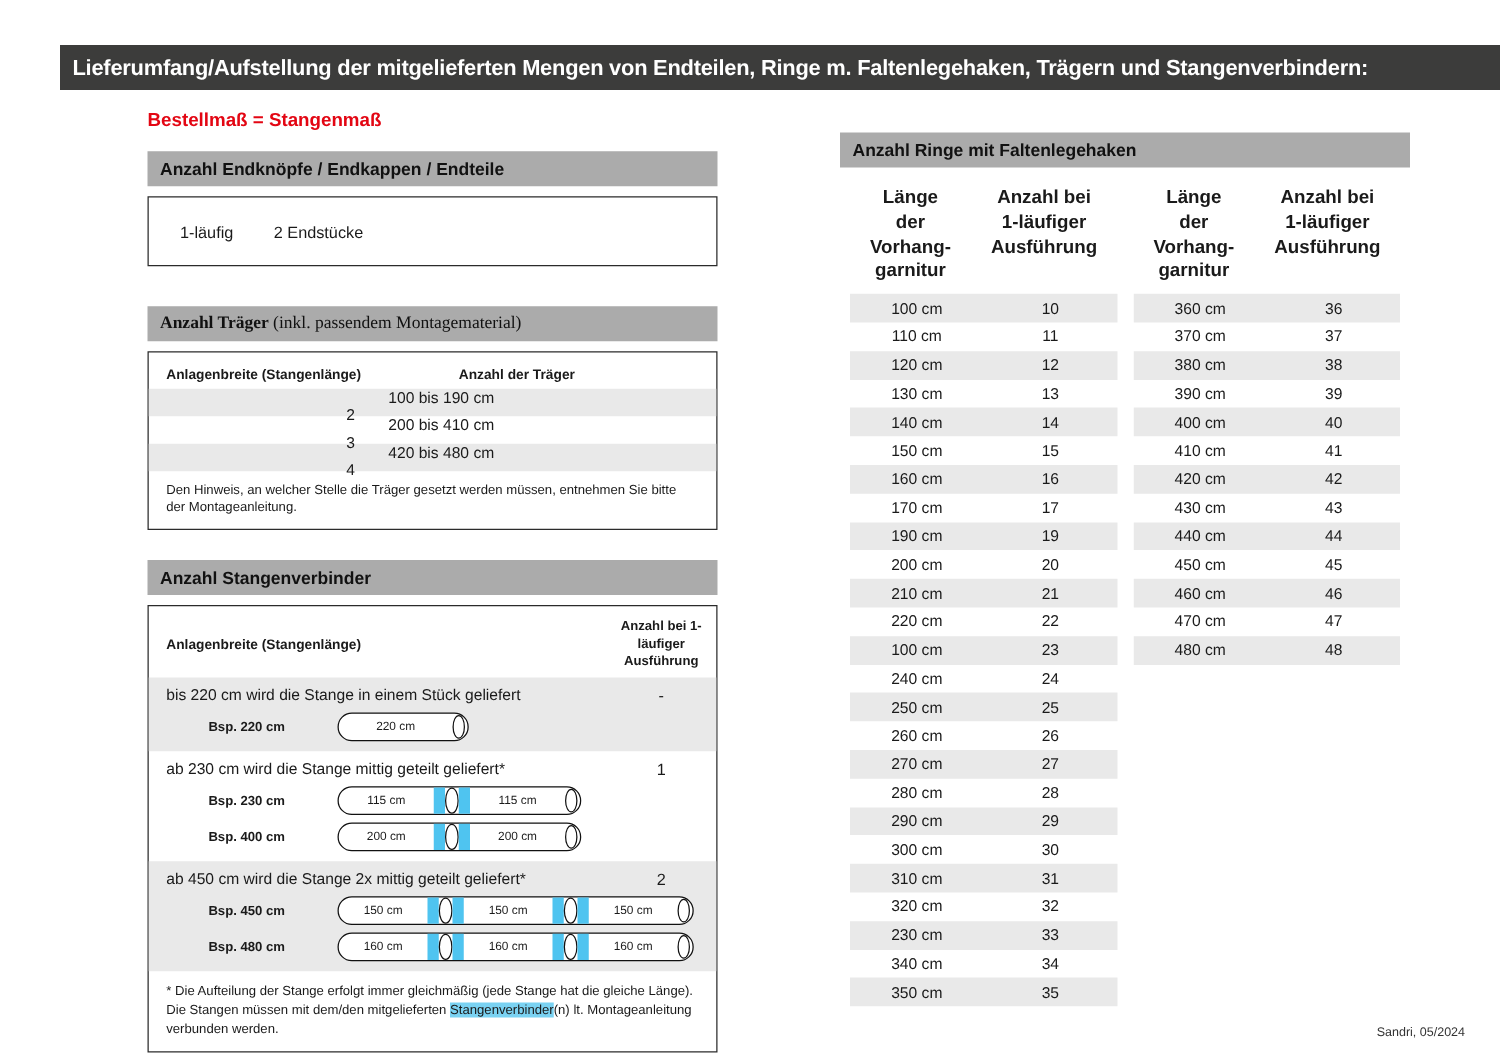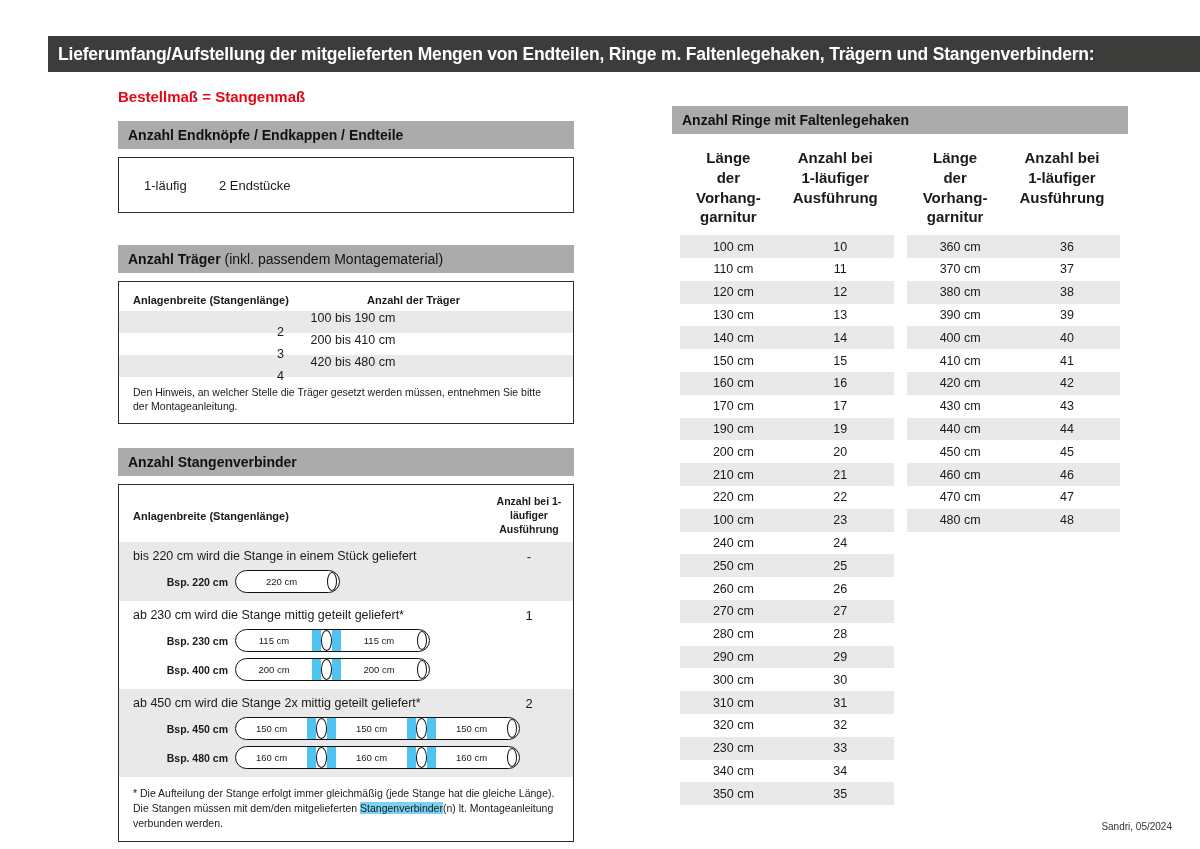--- a/index.html
+++ b/index.html
@@ -19,21 +19,21 @@
     font-weight:bold; padding:6px 10px; }
   .sec-header .rest { font-weight:normal; }
 
   .box { border:1px solid #2b2b2b; background:#fff; margin-top:8px; }
 
   
   .endteile-row { display:flex; align-items:center; height:54px; font-size:13px; }
   .endteile-row .c1 { padding-left:25px; width:100px; }
   .endteile-row .c2 { }
 
-  .gap32 { margin-top:32px; }
+  .gap32 { margin-top:32px;font-family:Liberation Serif, serif; }
   .gap36 { margin-top:24px; }
 
   
   .tr-head { display:flex; padding:12px 0 5px 14px; font-size:11px; font-weight:bold; }
   .tr-head .h1 { flex:1; }
   .tr-head .h2 { width:206px; }
   .tr-row { display:flex; align-items:center; height:22px; font-size:12.5px;flex-direction:column; }
   .tr-row:nth-child(odd) { background:var(--stripe,#e9e9e9); }
   .tr-row .c1 { flex:1; padding-left:14px; }
   .tr-row .c2 { width:206px; padding-left:34px; }
@@ -41,21 +41,21 @@
 
   
   .vb-head { display:flex; align-items:center; padding:10px 10px 6px 14px; }
   .vb-head .h1 { flex:1; font-size:11px; font-weight:bold; }
   .vb-head .h2 { width:68px; font-size:10.5px; font-weight:bold; text-align:center; line-height:1.3; }
   .vb-group { padding:7px 10px 8px 14px; }
   .vb-group.striped { background:var(--stripe,#e9e9e9); }
   .vb-group-head { display:flex; align-items:flex-start; }
   .vb-text { flex:1; font-size:12.5px; }
   .vb-count { width:68px; text-align:center; font-size:13px; }
-  .example-row { display:flex; align-items:center; margin-top:6px; }
+  .example-row { display:flex; align-items:center; margin-top:6px;gap:35px; }
   .ex-label { width:102px; padding-right:7px; text-align:right; font-size:10.5px; font-weight:bold; }
   .rod { display:flex; align-items:stretch; height:23px; border:1.5px solid #111;
     border-radius:12px; background:#fff; }
   .rod.w1 { width:105px; } .rod.w2 { width:195px; } .rod.w3 { width:285px; }
   .rod-seg { flex:1; display:flex; align-items:center; justify-content:center; font-size:9.5px; }
   .conn { display:flex; align-items:stretch; }
   .conn i { display:block; }
   .cb { width:9px; background:var(--connector-blue,#4fc4f0); }
   .cj { width:11px; border:1.5px solid #111; border-radius:50%; background:#fff; }
   .endcap { width:10px; border:1.5px solid #111; border-radius:50%; background:#fff; margin:1px 2px 1px 0; }

